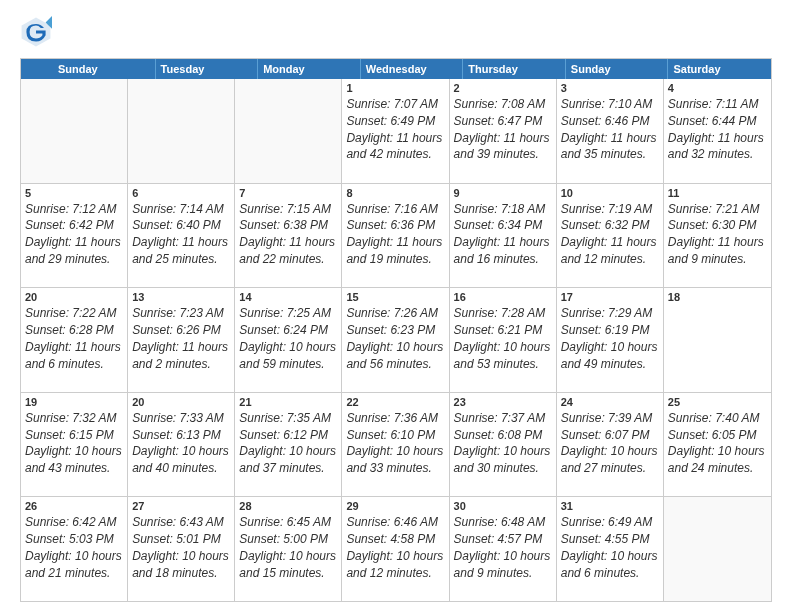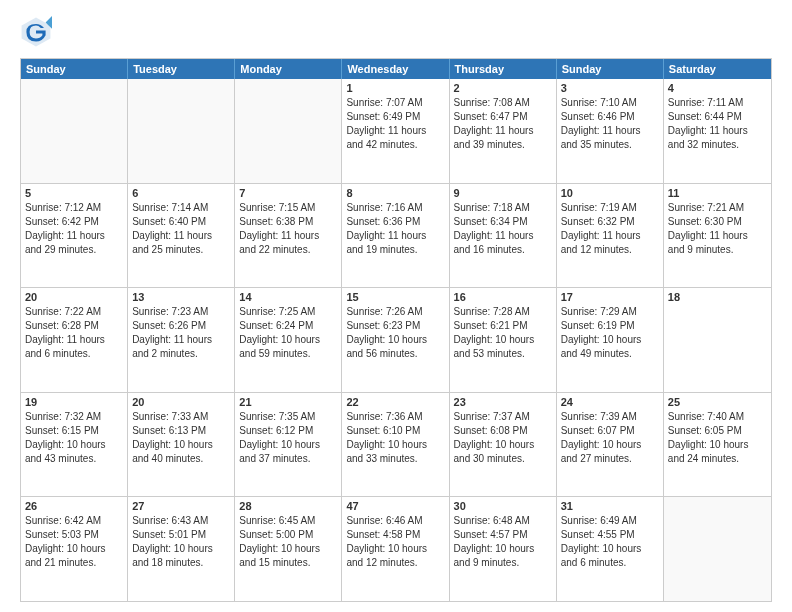--- a/index.html
+++ b/index.html
@@ -63,20 +63,21 @@
     .calendar {
       flex: 1;
       display: flex;
       flex-direction: column;
       border: 1px solid #ccc;
     }
     .cal-header {
       display: grid;
       grid-template-columns: repeat(7, 1fr);
       background: #2e75b6;
+      padding-left: 32px;
     }
     .cal-header-cell {
       color: #fff;
       font-size: 11px;
       font-weight: bold;
       padding: 4px 5px;
       text-align: left;
       border-right: 1px solid #5a9fd4;
     }
     .cal-header-cell:last-child { border-right: none; }
@@ -103,23 +104,24 @@
     }
     .cal-cell:last-child { border-right: none; }
     .cal-cell.empty { background: #f9f9f9; }
     .day-num {
       font-size: 11px;
       font-weight: bold;
       margin-bottom: 2px;
       display: block;
     }
     .cell-text {
-      font-size: 10px;
+      font-size: 12px;
       line-height: 1.4;
       color: #333;
+      font-style: italic;
     }
   </style>
 </head>
 <body>
 
 <div class="page">
   <div class="header">
     <div class="logo">
       <svg class="logo-icon" viewBox="0 0 40 40">
         <polygon points="20,2 38,12 38,28 20,38 2,28 2,12" fill="#1e6bb8" opacity="0.15"></polygon>
@@ -265,21 +267,21 @@
           </div>
           <div class="cal-cell">
             <span class="day-num">27</span>
             <div class="cell-text">Sunrise: 6:43 AM<br>Sunset: 5:01 PM<br>Daylight: 10 hours and 18 minutes.</div>
           </div>
           <div class="cal-cell">
             <span class="day-num">28</span>
             <div class="cell-text">Sunrise: 6:45 AM<br>Sunset: 5:00 PM<br>Daylight: 10 hours and 15 minutes.</div>
           </div>
           <div class="cal-cell">
-            <span class="day-num">47</span>
+            <span class="day-num">29</span>
             <div class="cell-text">Sunrise: 6:46 AM<br>Sunset: 4:58 PM<br>Daylight: 10 hours and 12 minutes.</div>
           </div>
           <div class="cal-cell">
             <span class="day-num">30</span>
             <div class="cell-text">Sunrise: 6:48 AM<br>Sunset: 4:57 PM<br>Daylight: 10 hours and 9 minutes.</div>
           </div>
           <div class="cal-cell">
             <span class="day-num">31</span>
             <div class="cell-text">Sunrise: 6:49 AM<br>Sunset: 4:55 PM<br>Daylight: 10 hours and 6 minutes.</div>
           </div>

